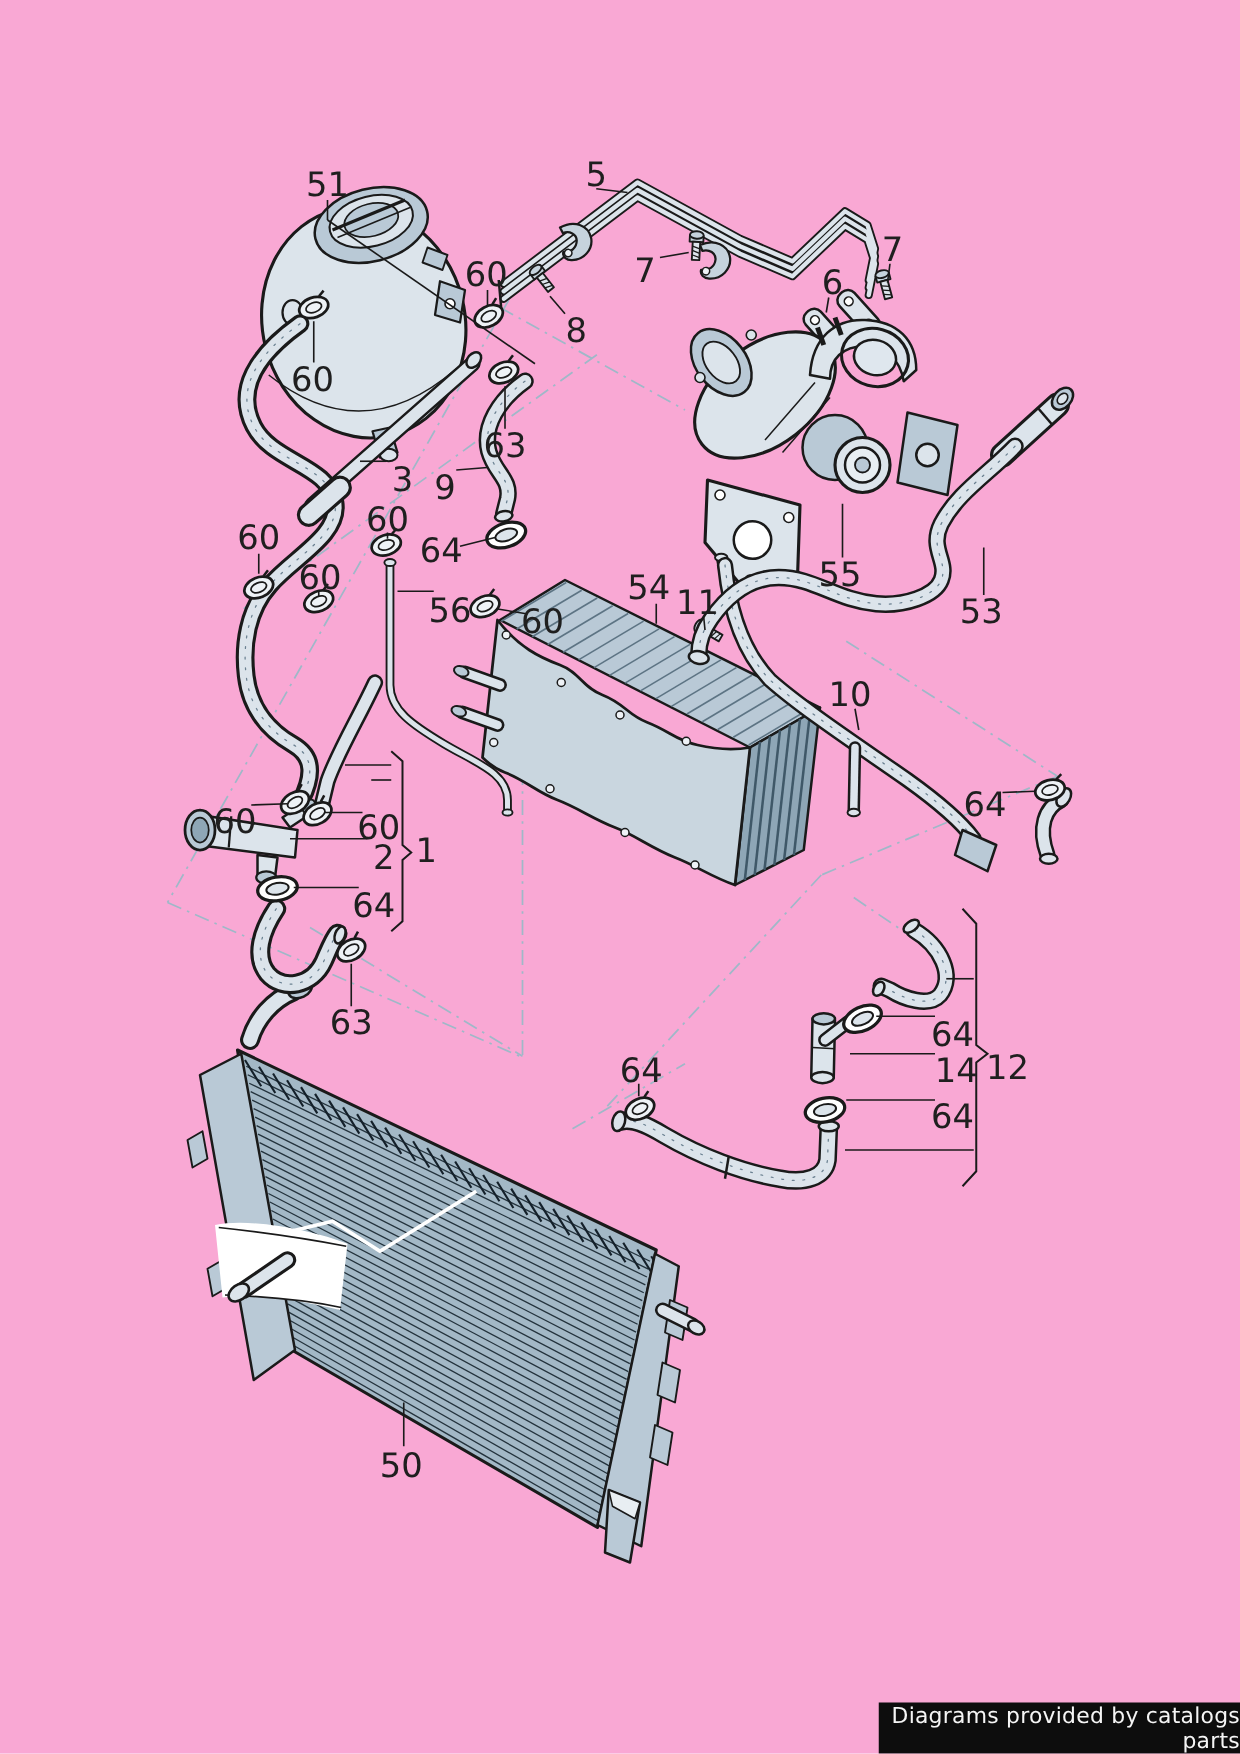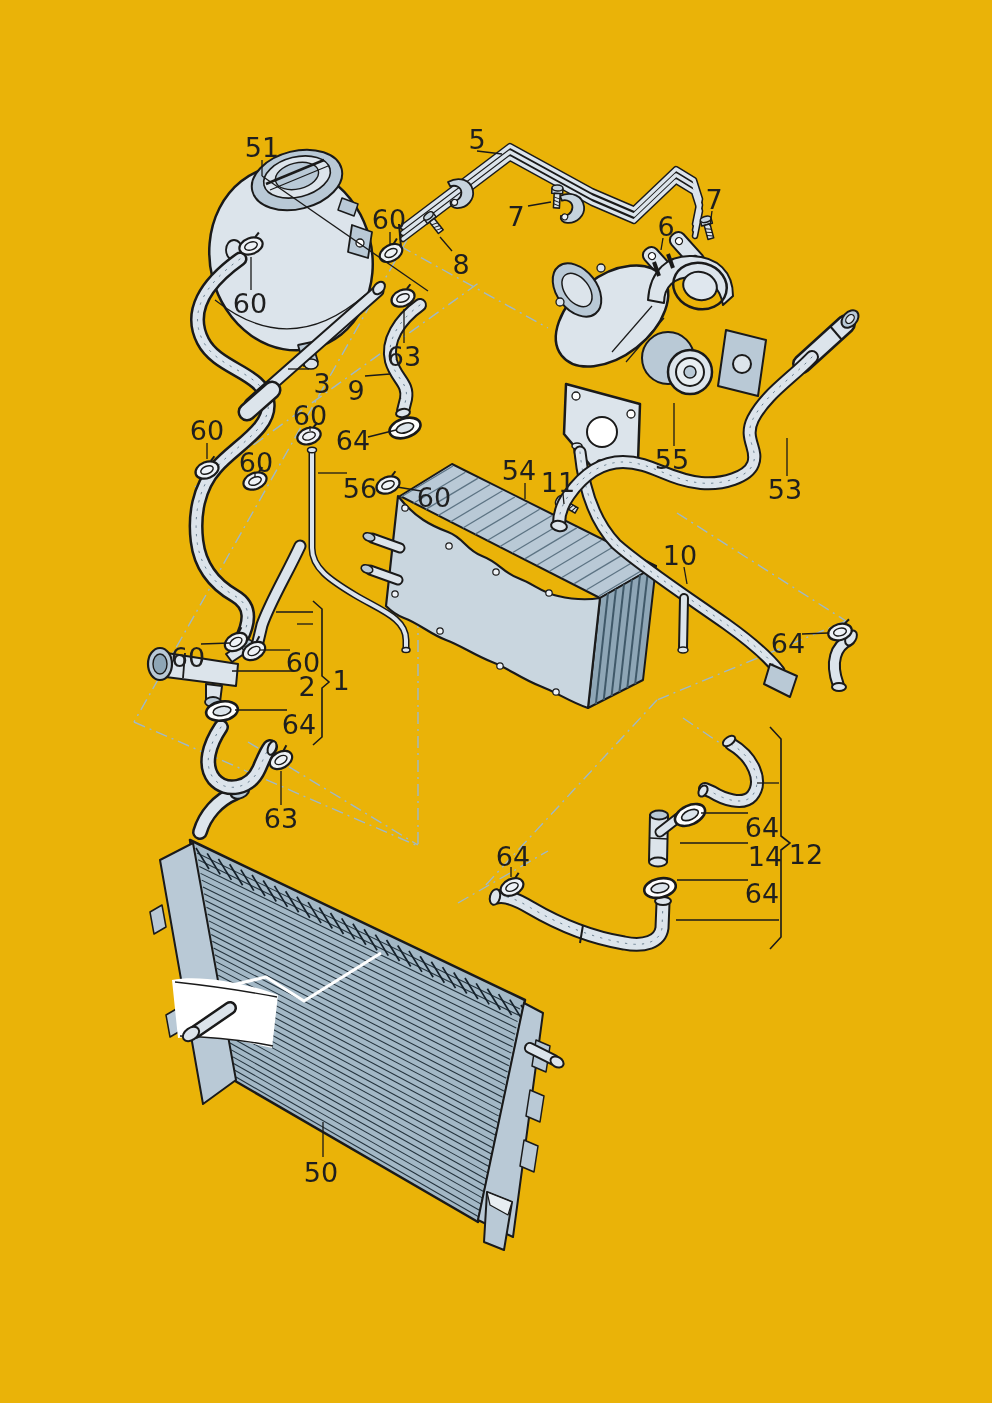--- a/index.html
+++ b/index.html
@@ -1,16 +1,16 @@
 <!DOCTYPE html>
 <html style="--line: #1a1a1a; --light: #dce4eb; --mid: #b9c9d6; --dark: #8ea6b6; --core: #a3b8c6; --plate: #c9d6df; --ref: #9fb8c8; --label: #1f1f1f; --footerBg: #0d0d0d; --footerText: #f5f5f5;"><head>
 <meta charset="utf-8">
 <style>
   html,body{margin:0;padding:0;background:#fff;}
-  .page{position:relative;width:992px;height:1403px;background:#eab308;overflow:hidden;
+  .page{position:relative;width:992px;height:1403px;background:#f9a8d4;overflow:hidden;
         font-family:"DejaVu Sans","Liberation Sans",sans-serif;text-align:right;}
   svg{position:absolute;left:0;top:0;}
   .outl{stroke:var(--line,#1a1a1a);stroke-linejoin:round;}
   .fL{fill:var(--light,#dce4eb);} .fM{fill:var(--mid,#b9c9d6);}
   .fD{fill:var(--dark,#8ea6b6);} .fP{fill:var(--plate,#c9d6df);}
   .hd{fill:none;stroke:var(--line,#1a1a1a);stroke-linecap:round;stroke-linejoin:round;}
   .hl{fill:none;stroke:var(--light,#dce4eb);stroke-linecap:round;stroke-linejoin:round;}
   .dot{fill:none;stroke:#6b8191;stroke-width:1;stroke-dasharray:1.5 7;stroke-linecap:round;}
   .callout{font-size:27px;fill:var(--label,#1f1f1f);text-anchor:middle;
            font-family:"DejaVu Sans","Liberation Sans",sans-serif;}
@@ -469,13 +469,16 @@
         <line x1="757" y1="783" x2="779" y2="783" class="leader"></line>
         <line x1="676" y1="920" x2="779" y2="920" class="leader"></line>
         <text x="806" y="863.5" class="callout">12</text>
         <line x1="323" y1="1122" x2="323" y2="1157" class="leader"></line>
         <text x="321" y="1181.5" class="callout">50</text>
         <polyline points="313,601 322,609 322,676 329,682 322,688 322,737 313,745" class="bracket"></polyline>
         <polyline points="770,727 781,739 781,836 790,843 781,850 781,937 770,949" class="bracket"></polyline>
       </g>
 </svg>
 
+<div class="footer">
+  <span>Diagrams provided by catalogs parts</span>
 </div>
+</div>
 
 </body></html>

